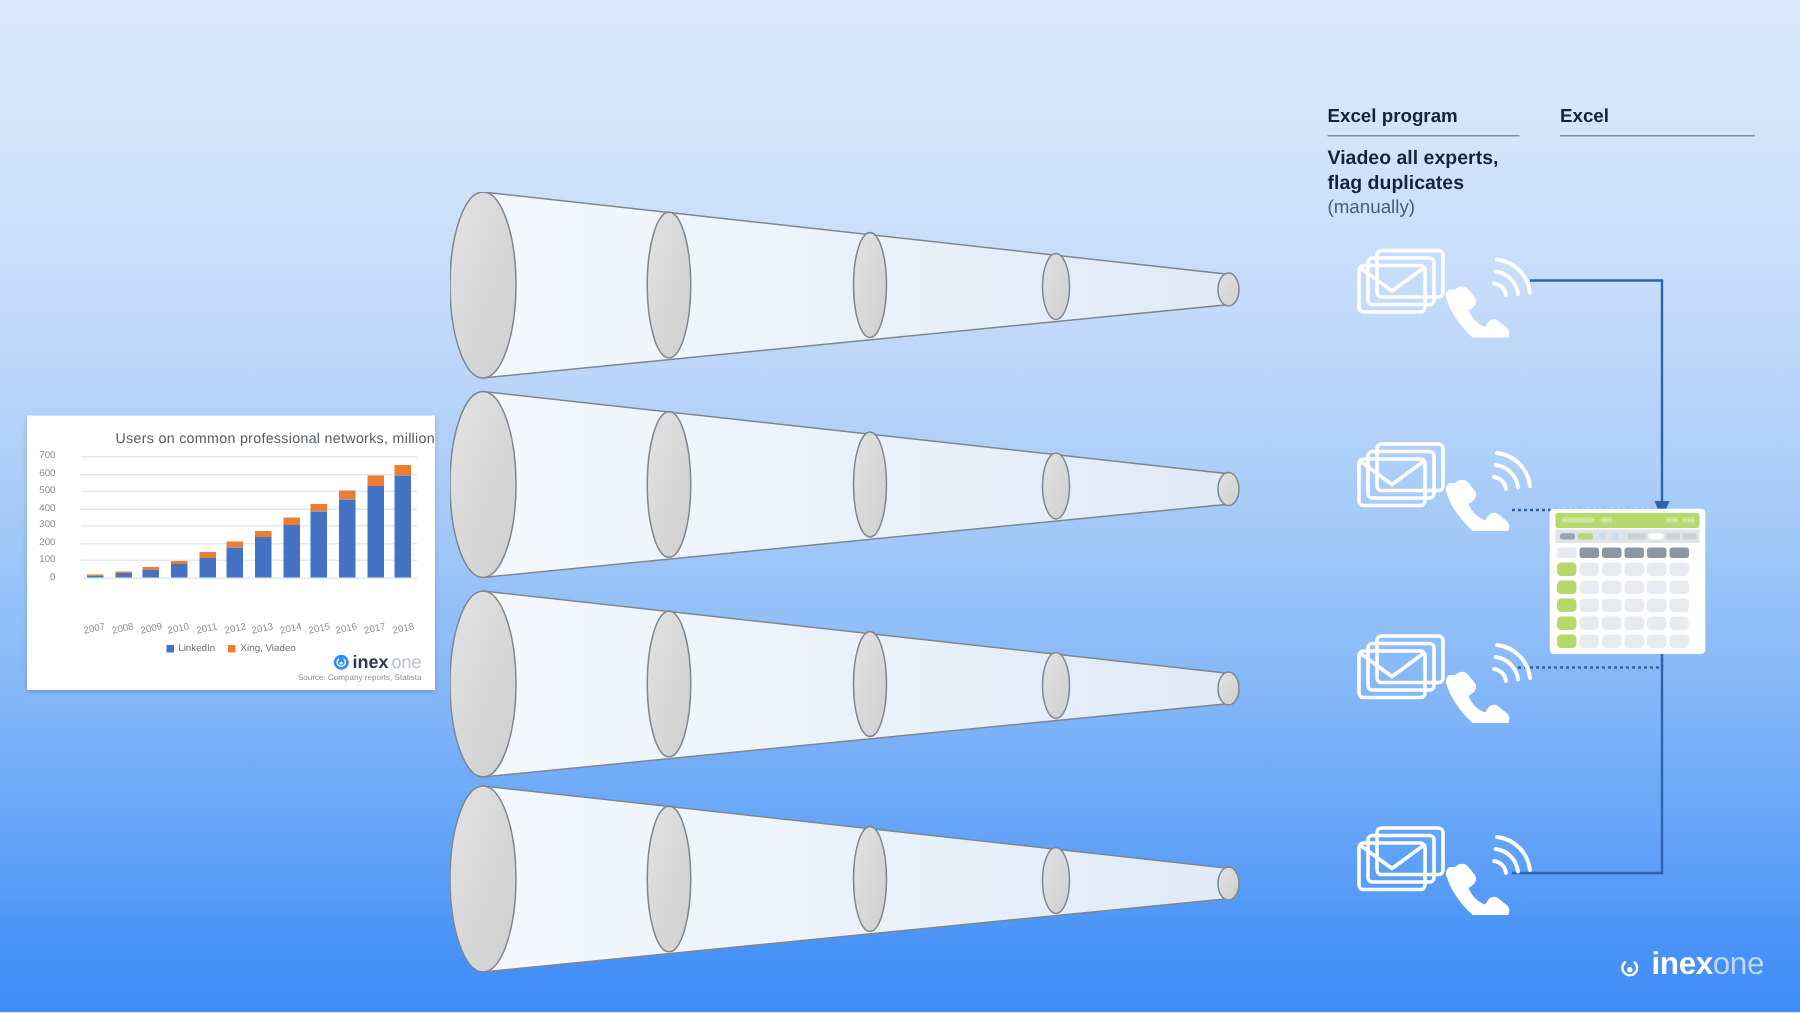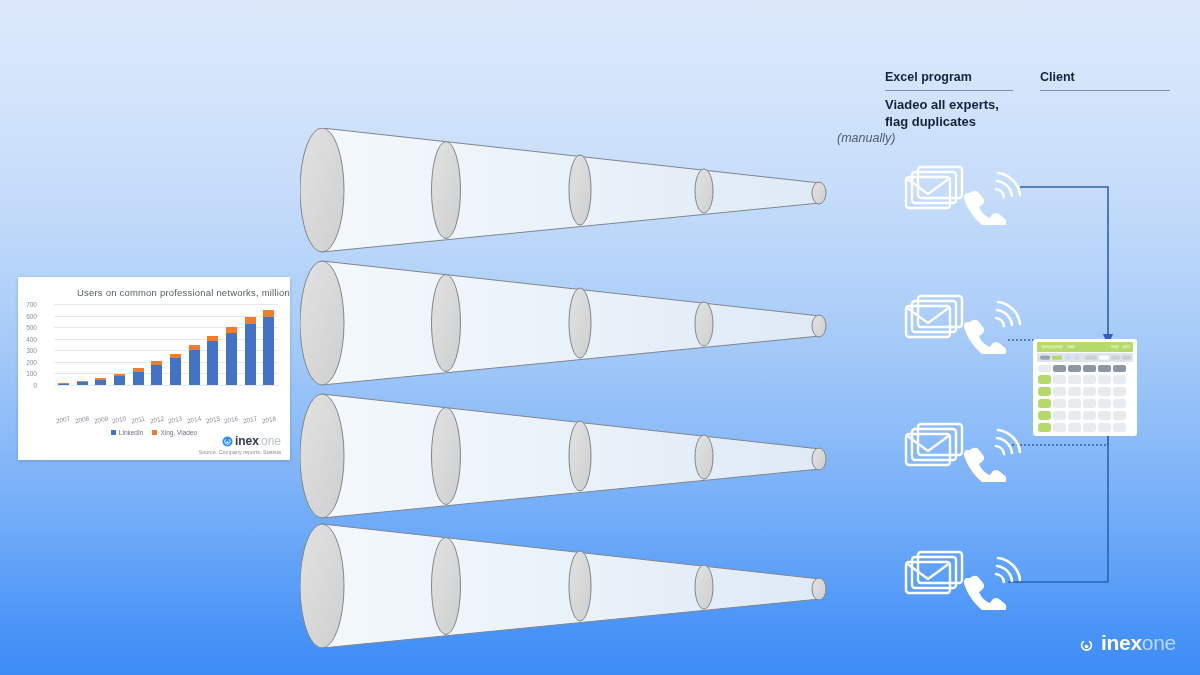--- a/index.html
+++ b/index.html
@@ -312,23 +312,23 @@
       <span style="color:#2f3b4a">inex</span>
         <span style="color:#b9c1cb;font-weight:normal">one</span>
     </div>
     <div id="chart-source">Source: Company reports, Statista</div>
   </div>
 
   <div class="col-head" style="left:885px; top:70px;">Excel program</div>
   <div class="col-rule" style="left:885px; top:90px; width:128px;"></div>
   <div class="col-body" style="left:885px; top:97px; width:140px; white-space:pre-line;">Viadeo all experts,
 flag duplicates</div>
-  <div class="col-sub" style="left:837px; top:131px;font-style:italic;">(manually)</div>
-
-  <div class="col-head" style="left:1040px; top:70px;">Client</div>
+  <div class="col-sub" style="left:885px; top:131px;">(manually)</div>
+
+  <div class="col-head" style="left:1040px; top:70px;">Excel</div>
   <div class="col-rule" style="left:1040px; top:90px; width:130px;"></div>
 
   <svg style="position:absolute; left:880px; top:150px; width:310px; height:460px;" viewBox="0 0 310 460" xmlns="http://www.w3.org/2000/svg">
     <g fill="none" stroke="#2f63ad" stroke-width="1.6">
       <path d="M140,37 H228 V185"></path>
       <path d="M128,190 H228" stroke-dasharray="2 2"></path>
       <path d="M128,295 H228 V205" stroke-dasharray="2 2"></path>
       <path d="M128,432 H228 V205"></path>
     </g>
     <polygon points="228,196 223,184 233,184" fill="#2f63ad"></polygon>

